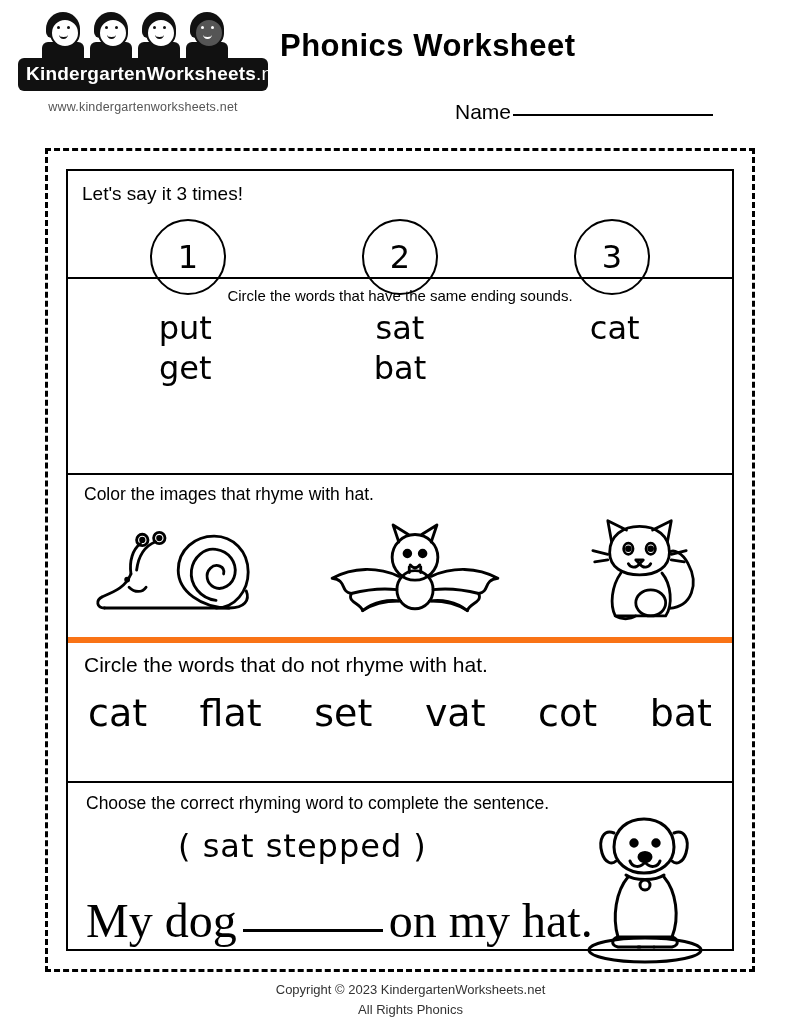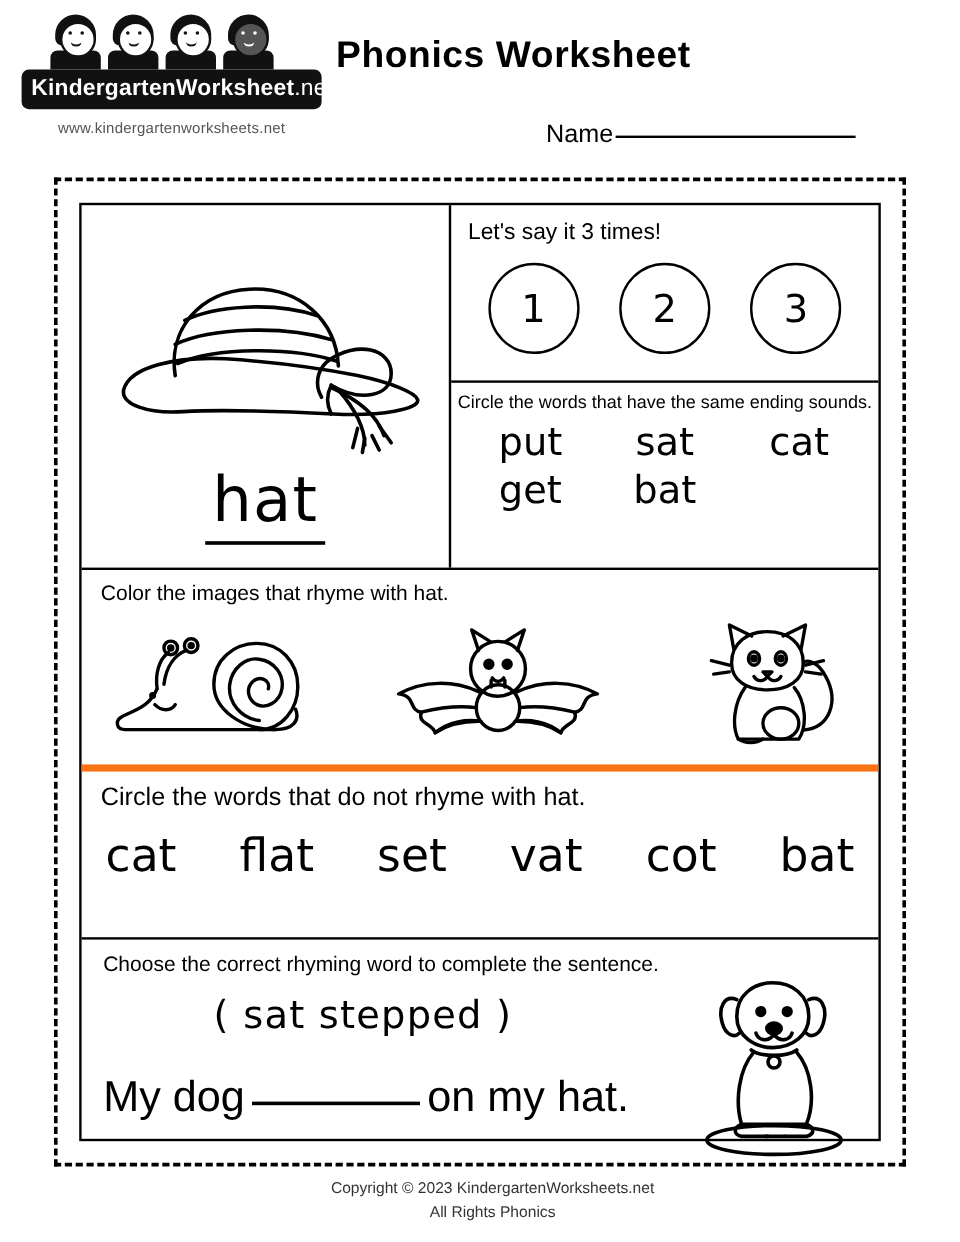--- a/index.html
+++ b/index.html
@@ -172,21 +172,21 @@
     border-bottom: 3px solid #000;
     padding: 0 6px 4px 6px;
   }
 
   .cell-right {
     flex: 1;
     display: flex;
     flex-direction: column;
   }
   .say3 {
-    height: 148px;
+    height: 108px;
     border-bottom: 2px solid #000;
     box-sizing: border-box;
     position: relative;
   }
   .say3-label {
     position: absolute;
     left: 14px; top: 12px;
     font-size: 19px;
   }
   .circles {
@@ -283,22 +283,22 @@
   .choices {
     position: absolute;
     top: 44px; left: 110px;
     font-size: 32px;
     font-family: "DejaVu Sans", sans-serif;
     letter-spacing: 1px;
   }
   .sentence {
     position: absolute;
     top: 110px; left: 18px;
-    font-size: 36px;
-    font-family: Liberation Sans, sans-serif;
+    font-size: 48px;
+    font-family: Liberation Serif, serif;
   }
   .sentence .blank {
     display: inline-block;
     width: 140px;
     border-bottom: 3px solid #000;
     height: 1px;
     vertical-align: 5px;
     margin: 0 6px;
   }
   .dog-art {
@@ -355,63 +355,36 @@
       </div>
       <div class="kid dark">
         <div class="body"></div>
           <div class="hair"></div>
           <div class="face"></div>
         <div class="eye l"></div>
           <div class="eye r"></div>
           <div class="mouth"></div>
       </div>
     </div>
-    <div class="logo-name"><span>Kindergarten</span><span>Worksheet</span><span class="thin">.net</span></div>
+    <div class="logo-name"><span>Kindergarten</span><span>Worksheets</span><span class="thin">.net</span></div>
     <div class="logo-url">www.kindergartenworksheets.net</div>
   </div>
 
   <div class="title">Phonics Worksheet</div>
 
   <div class="name-line">
     <span>Name</span><span class="blank"></span>
   </div>
 </div>
 
 <div class="sheet">
 <div class="inner">
 
   <div class="row1">
 
-    <div class="cell-hat">
-      <div class="hat-art">
-        <svg viewBox="0 0 300 180" width="300" height="180">
-          <g fill="none" stroke="#000" stroke-width="3" stroke-linecap="round" stroke-linejoin="round">
-
-            <path d="M35 120 C 40 100, 80 92, 120 94 C 150 96, 190 100, 230 108 C 258 114, 278 122, 280 128
-                     C 282 136, 250 142, 210 140 C 170 138, 120 136, 85 138 C 55 140, 33 132, 35 120 Z"></path>
-
-            <path d="M78 108 C 72 70, 98 38, 140 36 C 182 34, 212 62, 214 100"></path>
-            <path d="M86 62 C 110 50, 160 46, 196 58"></path>
-            <path d="M78 82 C 108 68, 168 66, 208 78"></path>
-            <path d="M80 98 C 112 84, 176 84, 213 96"></path>
-
-            <path d="M205 96 C 230 78, 258 86, 258 106 C 258 126, 232 130, 208 116"></path>
-            <path d="M205 96 C 196 104, 194 116, 200 126"></path>
-            <path d="M208 116 C 204 124, 204 132, 208 140"></path>
-            <path d="M208 118 C 230 128, 246 140, 252 158"></path>
-            <path d="M214 120 C 228 136, 236 152, 236 166"></path>
-            <path d="M248 150 L 258 164 M242 158 L 248 170"></path>
-            <path d="M230 152 L 226 168 M236 160 L 234 172"></path>
-          </g>
-        </svg>
-      </div>
-      <div class="word-hat">
-        <span>hat</span>
-      </div>
-    </div>
 
     <div class="cell-right">
 
       <div class="say3">
         <div class="say3-label">Let's say it 3 times!</div>
         <div class="circles">
           <div class="circle">1</div>
           <div class="circle">2</div>
           <div class="circle">3</div>
         </div>

